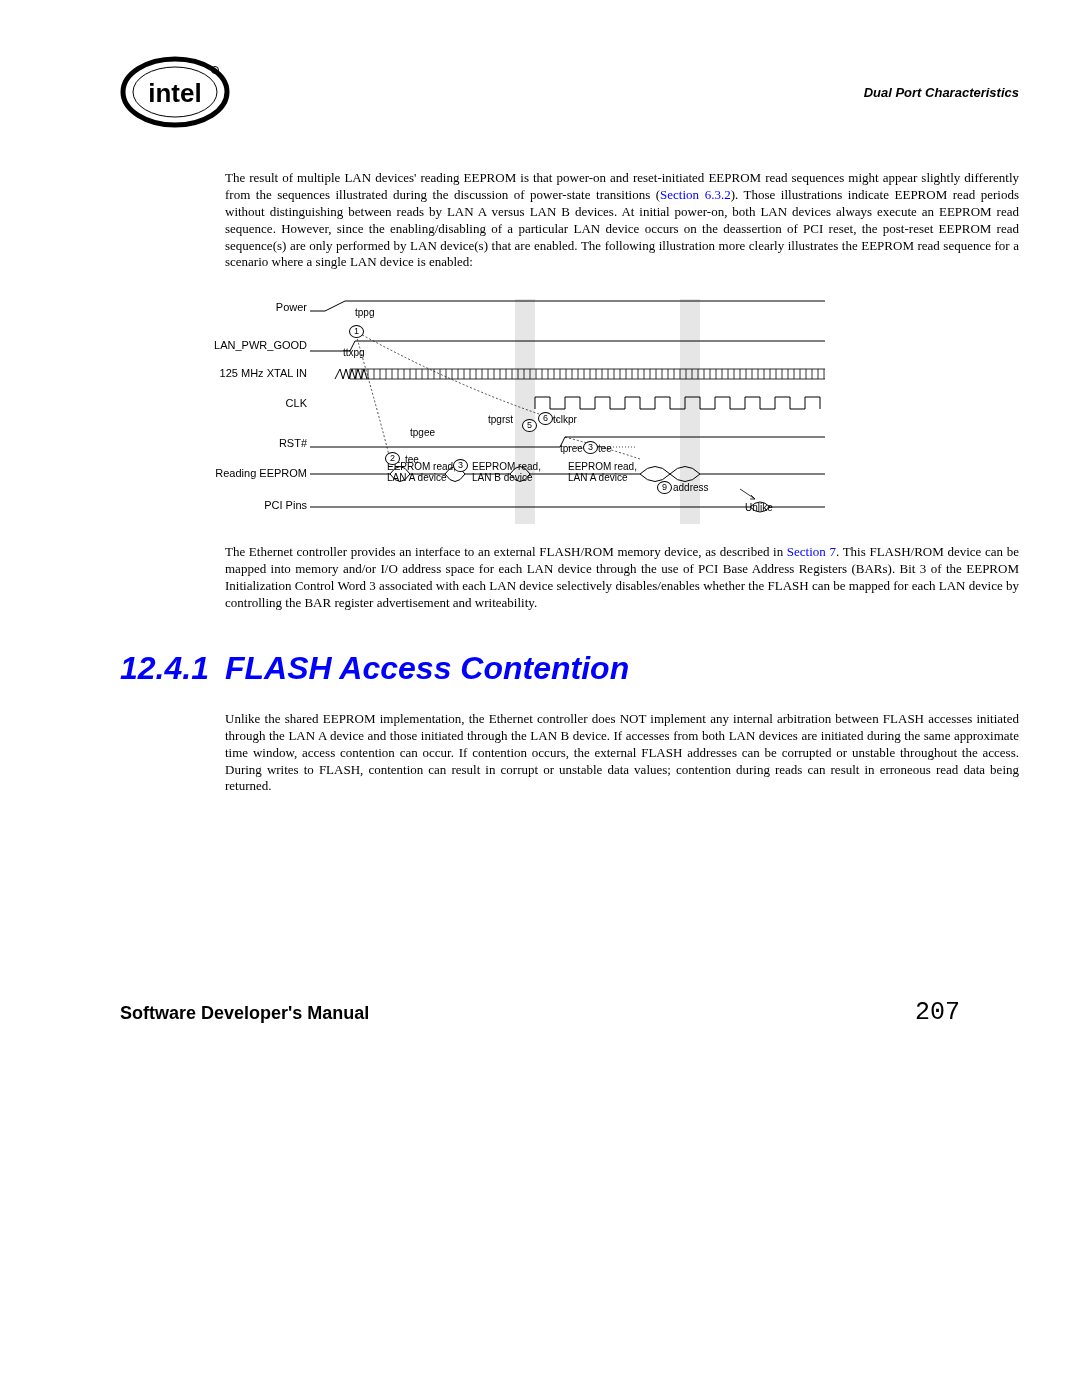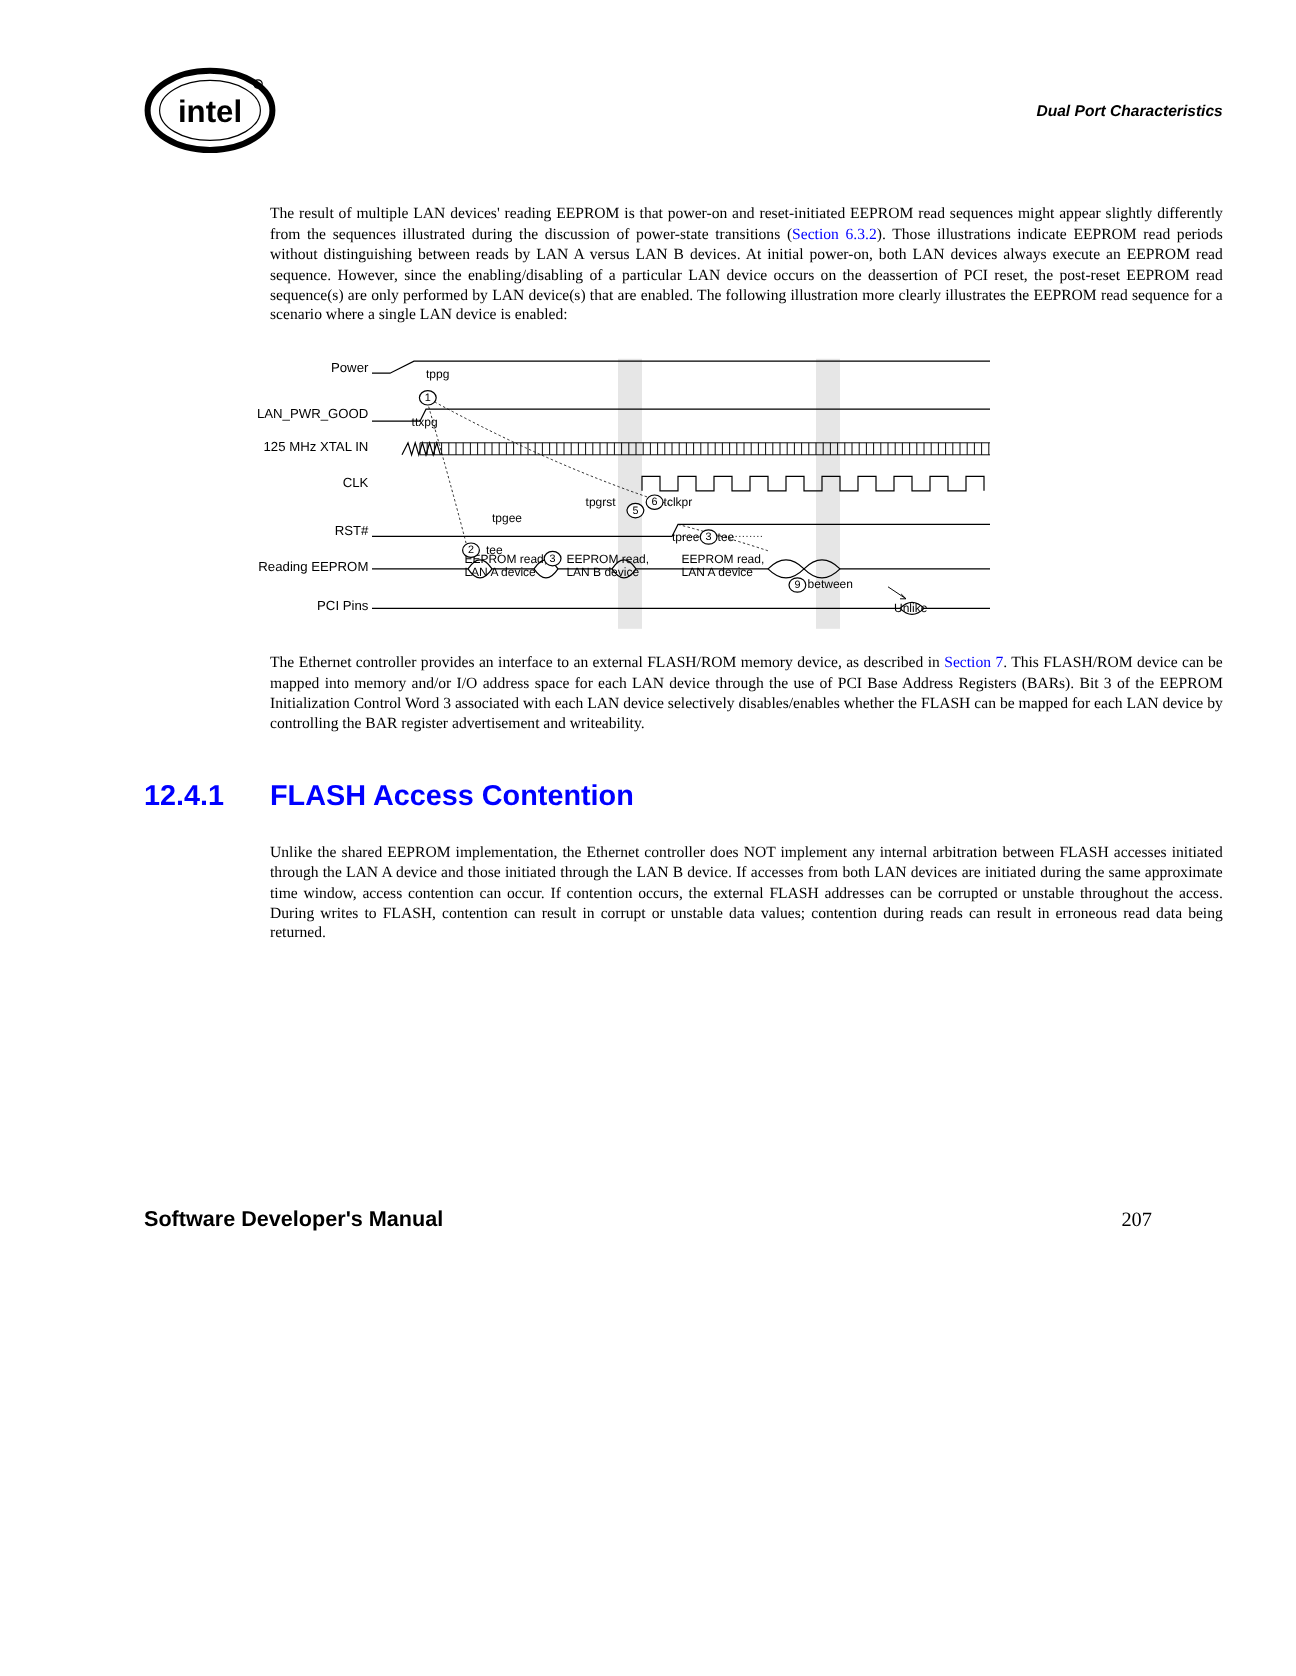--- a/index.html
+++ b/index.html
@@ -57,43 +57,44 @@
     font-family: Arial, Helvetica, sans-serif;
     font-weight: bold;
     color: #0000ff;
     margin-top: 38px;
     margin-bottom: 24px;
   }
   .section-heading.h1 {
     font-size: 30px;
   }
   .section-heading.h2 {
-    font-size: 24px;
+    font-size: 32px;
+    font-style: italic;
   }
   .section-num {
     display: inline-block;
     min-width: 105px;
   }
   .footer {
     position: absolute;
     bottom: 60px;
     left: 120px;
     right: 120px;
     display: flex;
     justify-content: space-between;
     align-items: baseline;
     font-family: Arial, Helvetica, sans-serif;
     font-size: 18px;
   }
   .footer-left {
     font-weight: bold;
   }
   .footer-right {
-    font-family: Liberation Serif, serif;
-    font-size: 17px;
+    font-family: Liberation Mono, monospace;
+    font-size: 25px;
   }
   
   .diagram-wrap {
     margin-left: 105px;
     margin-top: 10px;
     margin-bottom: 20px;
   }
   .diagram {
     position: relative;
     width: 600px;
@@ -224,21 +225,21 @@
       </svg>
 
       <div class="tiny" style="left:130px;top:8px">tppg</div>
       <div class="tiny" style="left:118px;top:48px">ttxpg</div>
       <div class="tiny" style="left:263px;top:115px">tpgrst</div>
       <div class="tiny" style="left:328px;top:115px">tclkpr</div>
       <div class="tiny" style="left:185px;top:128px">tpgee</div>
       <div class="tiny" style="left:180px;top:155px">tee</div>
       <div class="tiny" style="left:373px;top:144px">tee</div>
       <div class="tiny" style="left:335px;top:144px">tpree</div>
-      <div class="tiny" style="left:448px;top:183px">between</div>
+      <div class="tiny" style="left:448px;top:183px">address</div>
       <div class="tiny" style="left:520px;top:203px">Unlike</div>
 
       <div class="tiny" style="left:162px;top:162px">EEPROM read,</div>
       <div class="tiny" style="left:162px;top:173px">LAN A device</div>
       <div class="tiny" style="left:247px;top:162px">EEPROM read,</div>
       <div class="tiny" style="left:247px;top:173px">LAN B device</div>
       <div class="tiny" style="left:343px;top:162px">EEPROM read,</div>
       <div class="tiny" style="left:343px;top:173px">LAN A device</div>
 
       <div class="circ" style="left:124px;top:26px">1</div>

